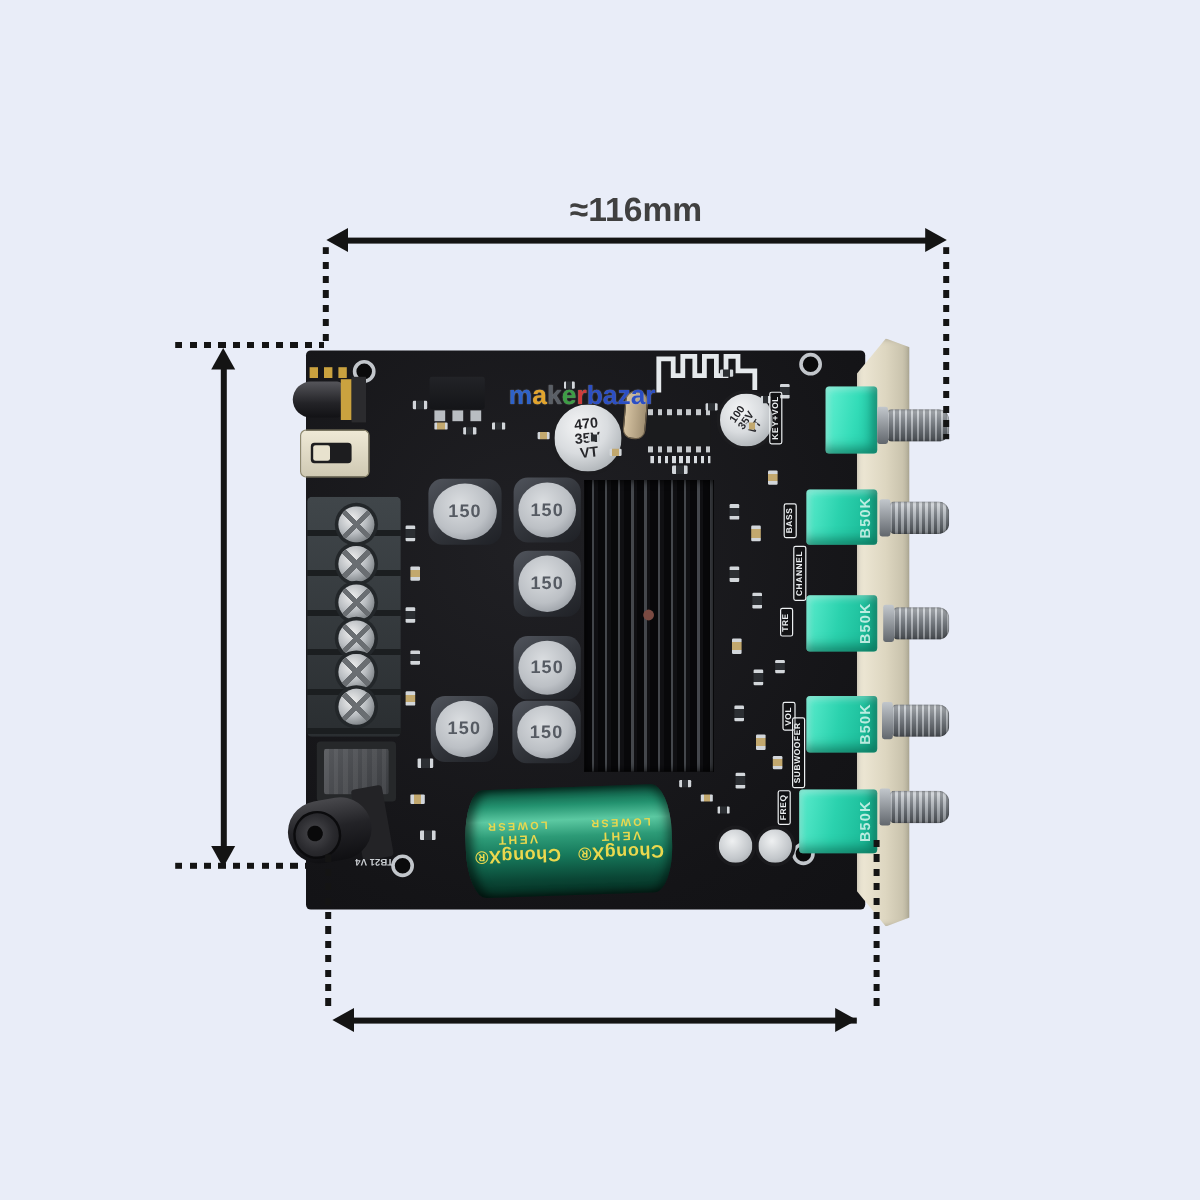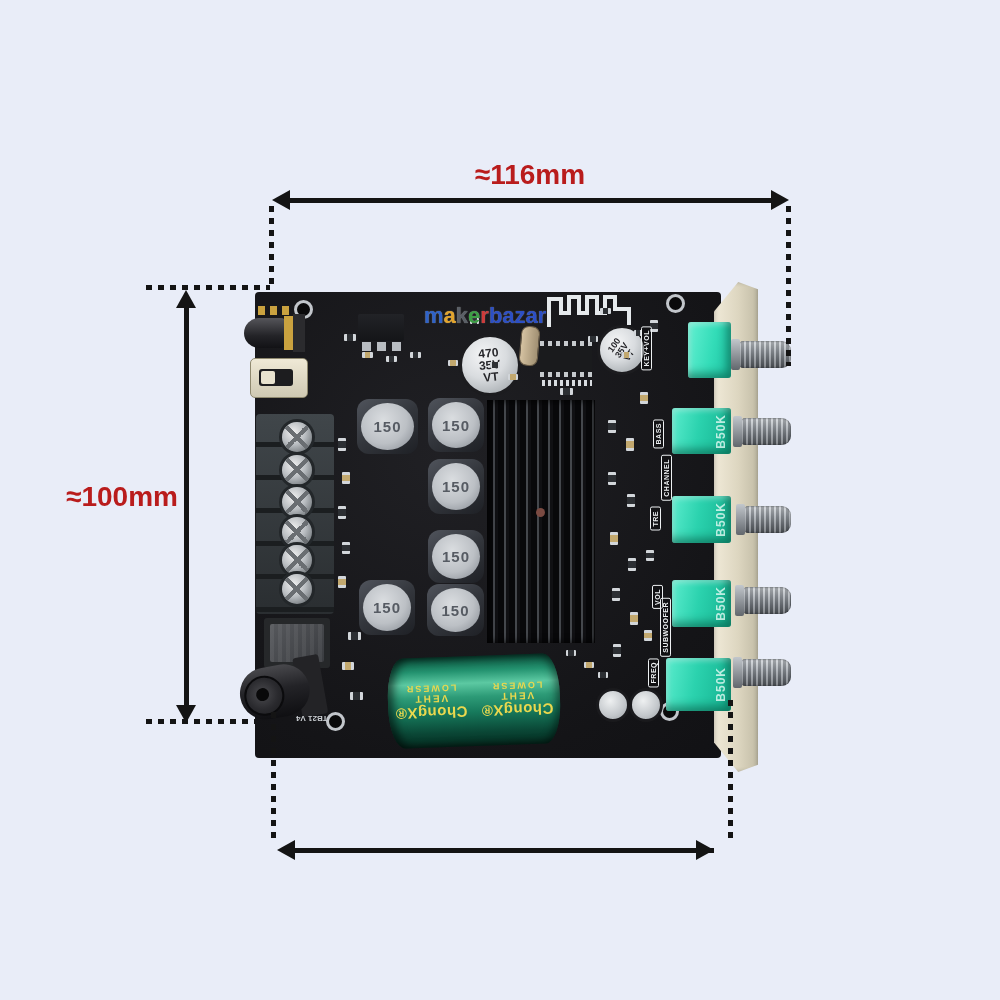--- a/index.html
+++ b/index.html
@@ -1,20 +1,20 @@
 <!DOCTYPE html>
 <html><head>
 <meta charset="utf-8">
 <style>
   html,body{margin:0;padding:0;background:#e9edf8;}
   .scene{position:relative;width:1000px;height:1000px;background:#e9edf8;
          font-family:"Liberation Sans",sans-serif;overflow:hidden;}
   .abs{position:absolute;}
   
-  .dim-label{font:700 28px "Liberation Sans",sans-serif;color:#b91c1c;letter-spacing:0;}
+  .dim-label{font:700 28px "Liberation Sans",sans-serif;color:#404040;letter-spacing:0;}
   .hbar{height:5px;background:#141414;}
   .vbar{width:5px;background:#141414;}
   .ah{width:0;height:0;}
   .ah-left{border-top:10px solid transparent;border-bottom:10px solid transparent;border-right:18px solid #141414;}
   .ah-right{border-top:10px solid transparent;border-bottom:10px solid transparent;border-left:18px solid #141414;}
   .ah-up{border-left:10px solid transparent;border-right:10px solid transparent;border-bottom:18px solid #141414;}
   .ah-down{border-left:10px solid transparent;border-right:10px solid transparent;border-top:18px solid #141414;}
   .dotv{width:5px;background:repeating-linear-gradient(to bottom,#141414 0 6px,transparent 6px 12px);}
   .doth{height:5px;background:repeating-linear-gradient(to right,#141414 0 6px,transparent 6px 12px);}
   
@@ -71,21 +71,20 @@
 </head>
 <body>
 
 <div class="scene">
 
   <div class="abs dim-label" style="left:410px;top:159px;width:240px;text-align:center">≈116mm</div>
   <div class="abs hbar" style="left:284px;top:198px;width:494px"></div>
   <div class="abs ah ah-left" style="left:272px;top:190px"></div>
   <div class="abs ah ah-right" style="left:771px;top:190px"></div>
 
-  <div class="abs dim-label" style="left:40px;top:481px;width:138px;text-align:right">≈100mm</div>
   <div class="abs vbar" style="left:184px;top:303px;height:407px"></div>
   <div class="abs ah ah-up" style="left:176px;top:290px"></div>
   <div class="abs ah ah-down" style="left:176px;top:705px"></div>
 
   <div class="abs hbar" style="left:290px;top:848px;width:424px"></div>
   <div class="abs ah ah-left" style="left:277px;top:840px"></div>
   <div class="abs ah ah-right" style="left:696px;top:840px"></div>
 
   <div class="abs dotv" style="left:269px;top:206px;height:82px"></div>
   <div class="abs dotv" style="left:786px;top:206px;height:160px;z-index:6"></div>
@@ -133,21 +132,21 @@
       <div class="abs" style="left:16px;top:24px;width:13px;height:13px;border-radius:50%;background:#09090a"></div>
     </div>
 
     <div class="abs" style="left:358px;top:314px;width:46px;height:40px;z-index:3">
       <div class="abs" style="left:0;top:0;width:46px;height:27px;background:linear-gradient(180deg,#222327,#141518);border-radius:2px"></div>
       <div class="abs" style="left:4px;top:28px;width:9px;height:9px;background:#b9bdc2"></div>
       <div class="abs" style="left:19px;top:28px;width:9px;height:9px;background:#b9bdc2"></div>
       <div class="abs" style="left:34px;top:28px;width:9px;height:9px;background:#b9bdc2"></div>
     </div>
 
-    <div class="abs wm" style="left:424px;top:303px;z-index:4">
+    <div class="abs wm" style="left:424px;top:317px;z-index:4">
       <span style="color:#2e62c9">m</span><span style="color:#e2a42c">a</span><span style="color:#5a5f66">k</span><span style="color:#3d9e45">e</span><span style="color:#cf3a3a">r</span><span style="color:#2c4fc4">bazar</span>
     </div>
 
     <div class="abs capsilver" style="left:459px;top:334px;width:56px;height:56px;z-index:3">
       <div class="captxt">
         <span>470</span>
         <span>35V</span>
         <span>VT</span>
       </div>
     </div>

